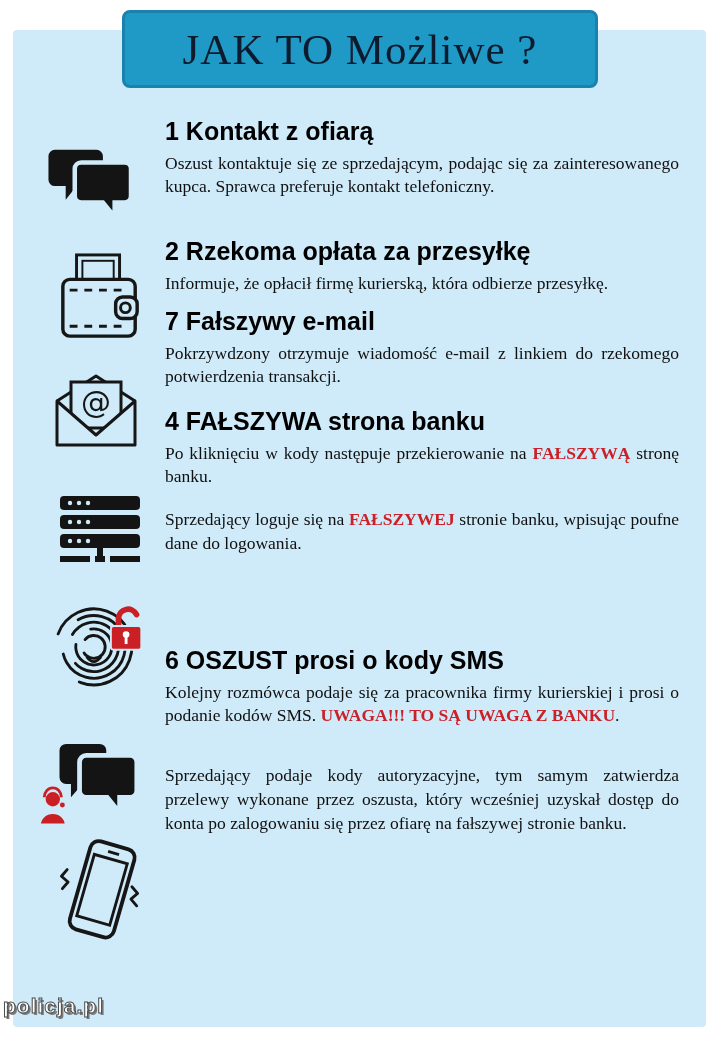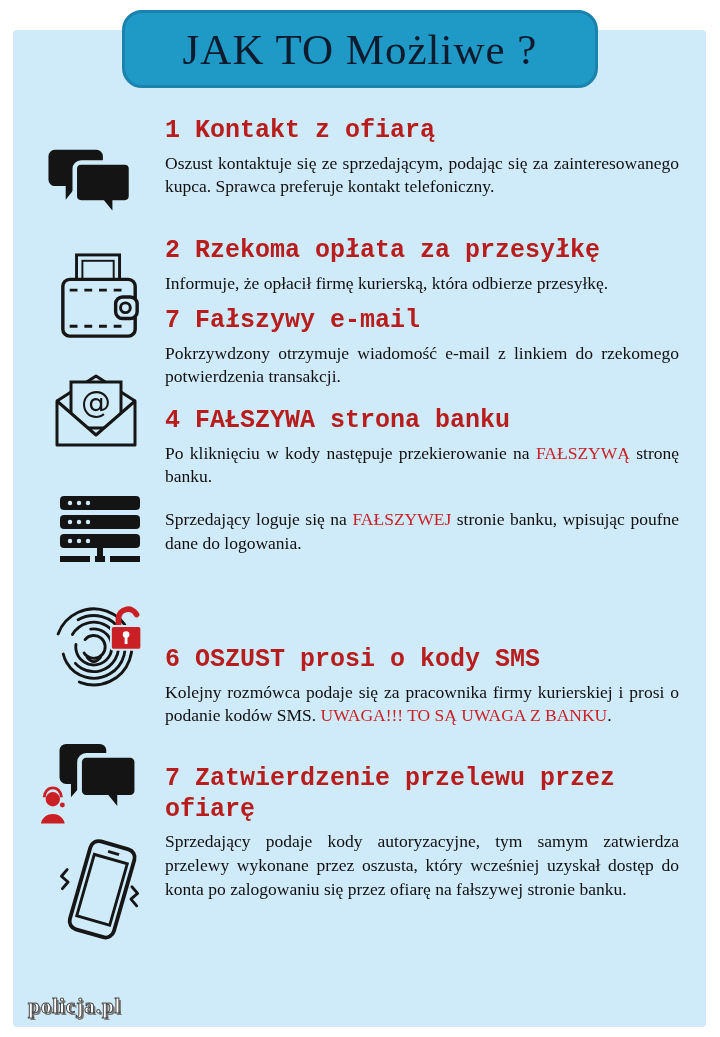--- a/index.html
+++ b/index.html
@@ -7,42 +7,42 @@
     width:720px;height:1037px;background:#ffffff;
     font-family:"Liberation Serif", serif;
   }
   #poster{position:relative;width:720px;height:1037px;background:#ffffff;overflow:hidden;}
   .card{
     position:absolute;left:13px;top:30px;width:693px;height:997px;
     background:#cfeaf8;border-radius:4px;
   }
   .header-pill{
     position:absolute;left:122px;top:10px;width:476px;height:78px;
-    background:#1f9ac6;border:3px solid #1a82ad;border-radius:20px;
+    background:#1f9ac6;border:3px solid #1a82ad;border-radius:8px;
     display:flex;align-items:center;justify-content:center;box-sizing:border-box;
   }
   .header-pill h1{
     margin:0;font-weight:normal;font-size:43px;color:#0d1b2e;
     font-family:"Liberation Serif", serif;letter-spacing:1px;white-space:nowrap;
   }
   .step{position:absolute;left:165px;width:514px;}
   .step h2{
-    margin:0 0 5px 0;font-size:25px;line-height:1.22;color:#b91c1c;
-    font-family:Liberation Mono, monospace;font-weight:bold;
+    margin:0 0 5px 0;font-size:25px;line-height:1.22;color:#000000;
+    font-family:Liberation Sans, sans-serif;font-weight:bold;
   }
   .step h2.justify-h{text-align:justify;}
   .step p{
     margin:0;font-size:17.5px;line-height:1.36;color:#101010;
     text-align:justify;text-align-last:left;
   }
-  .red{color:#cb2027;font-weight:normal;}
+  .red{color:#cb2027;font-weight:bold;}
   .icon{position:absolute;line-height:0;}
   .logo{
-    position:absolute;left:28px;top:994px;
-    font-family:Liberation Serif, serif;font-weight:bold;font-size:21px;
+    position:absolute;left:3px;top:994px;
+    font-family:Liberation Sans, sans-serif;font-weight:bold;font-size:21px;
     color:#ffffff;-webkit-text-stroke:1px #4a4a4a;
     text-shadow:2px 2px 0 #7a7a7a;letter-spacing:1px;
   }
 </style>
 </head>
 <body>
 
 <div id="poster">
 
   <div class="card"></div>
@@ -167,19 +167,18 @@
   <section class="step" style="top:508px;">
     <p><span>Sprzedający loguje się na </span><span class="red">FAŁSZYWEJ</span><span> stronie banku, wpisując poufne dane do logowania.</span></p>
   </section>
 
   <section class="step" style="top:645px;">
     <h2>6 OSZUST prosi o kody SMS</h2>
     <p><span>Kolejny rozmówca podaje się za pracownika firmy kurierskiej i prosi o podanie kodów SMS. </span><span class="red">UWAGA!!! TO SĄ UWAGA Z BANKU</span><span>.</span></p>
   </section>
 
   <section class="step" style="top:764px;">
-    <h2>7 Zatwierdzenie przelewu przez ofiarę</h2>
     <p><span>Sprzedający podaje kody autoryzacyjne, tym samym zatwierdza przelewy wykonane przez oszusta, który wcześniej uzyskał dostęp do konta po zalogowaniu się przez ofiarę na fałszywej stronie banku.</span><span class="red"></span><span></span></p>
   </section>
 
   <div class="logo">policja.pl</div>
 
 </div>
 
 </body></html>

